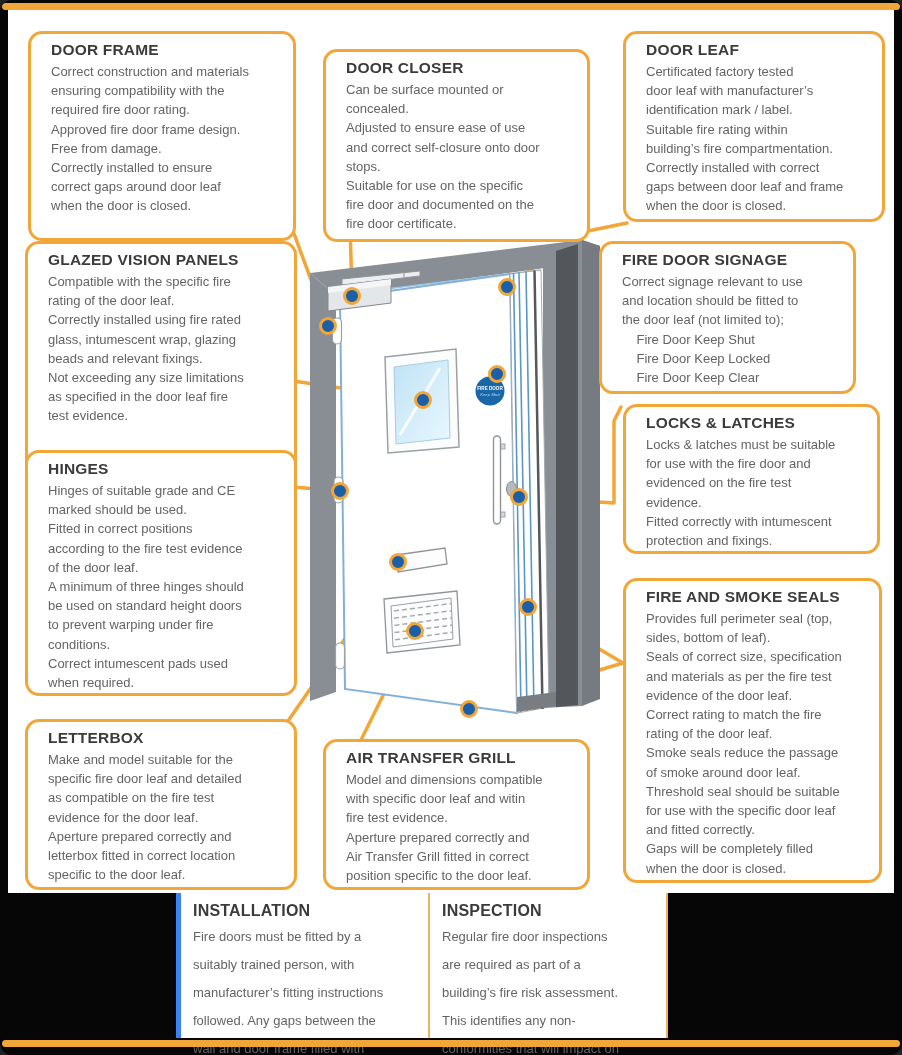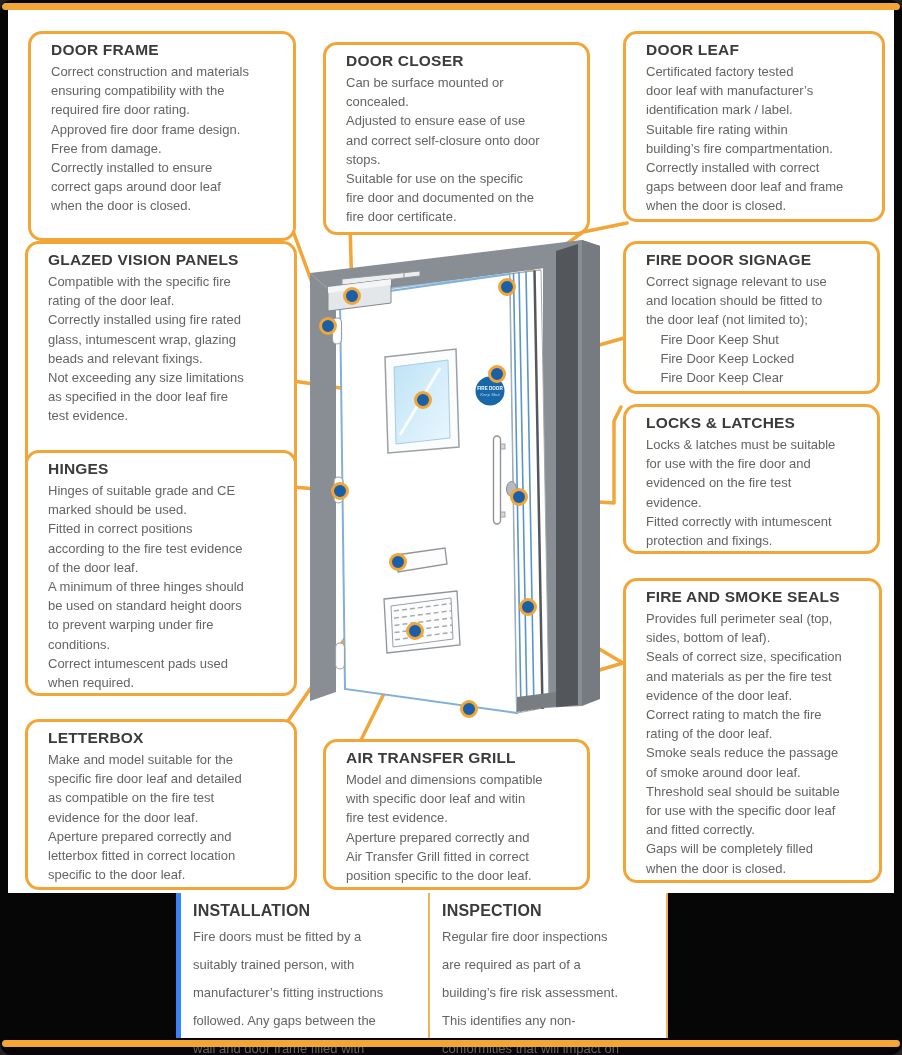--- a/index.html
+++ b/index.html
@@ -131,21 +131,21 @@
     <div class="box-title">DOOR FRAME</div>
     <div class="box-body">Correct construction and materials
 ensuring compatibility with the
 required fire door rating.
 Approved fire door frame design.
 Free from damage.
 Correctly installed to ensure
 correct gaps around door leaf
 when the door is closed.</div>
   </div>
-  <div class="callout" style="left:323px;top:42px;width:267px;height:193px">
+  <div class="callout" style="left:323px;top:49px;width:267px;height:193px">
     <div class="box-title">DOOR CLOSER</div>
     <div class="box-body">Can be surface mounted or
 concealed.
 Adjusted to ensure ease of use
 and correct self-closure onto door
 stops.
 Suitable for use on the specific
 fire door and documented on the
 fire door certificate.</div>
   </div>
@@ -164,21 +164,21 @@
     <div class="box-title">GLAZED VISION PANELS</div>
     <div class="box-body">Compatible with the specific fire
 rating of the door leaf.
 Correctly installed using fire rated
 glass, intumescent wrap, glazing
 beads and relevant fixings.
 Not exceeding any size limitations
 as specified in the door leaf fire
 test evidence.</div>
   </div>
-  <div class="callout" style="left:623px;top:241px;width:257px;height:153px">
+  <div class="callout" style="left:599px;top:241px;width:257px;height:153px">
     <div class="box-title">FIRE DOOR SIGNAGE</div>
     <div class="box-body">Correct signage relevant to use
 and location should be fitted to
 the door leaf (not limited to);
 &nbsp;&nbsp;&nbsp;&nbsp;Fire Door Keep Shut
 &nbsp;&nbsp;&nbsp;&nbsp;Fire Door Keep Locked
 &nbsp;&nbsp;&nbsp;&nbsp;Fire Door Keep Clear</div>
   </div>
   <div class="callout" style="left:623px;top:404px;width:257px;height:150px">
     <div class="box-title">LOCKS &amp; LATCHES</div>

